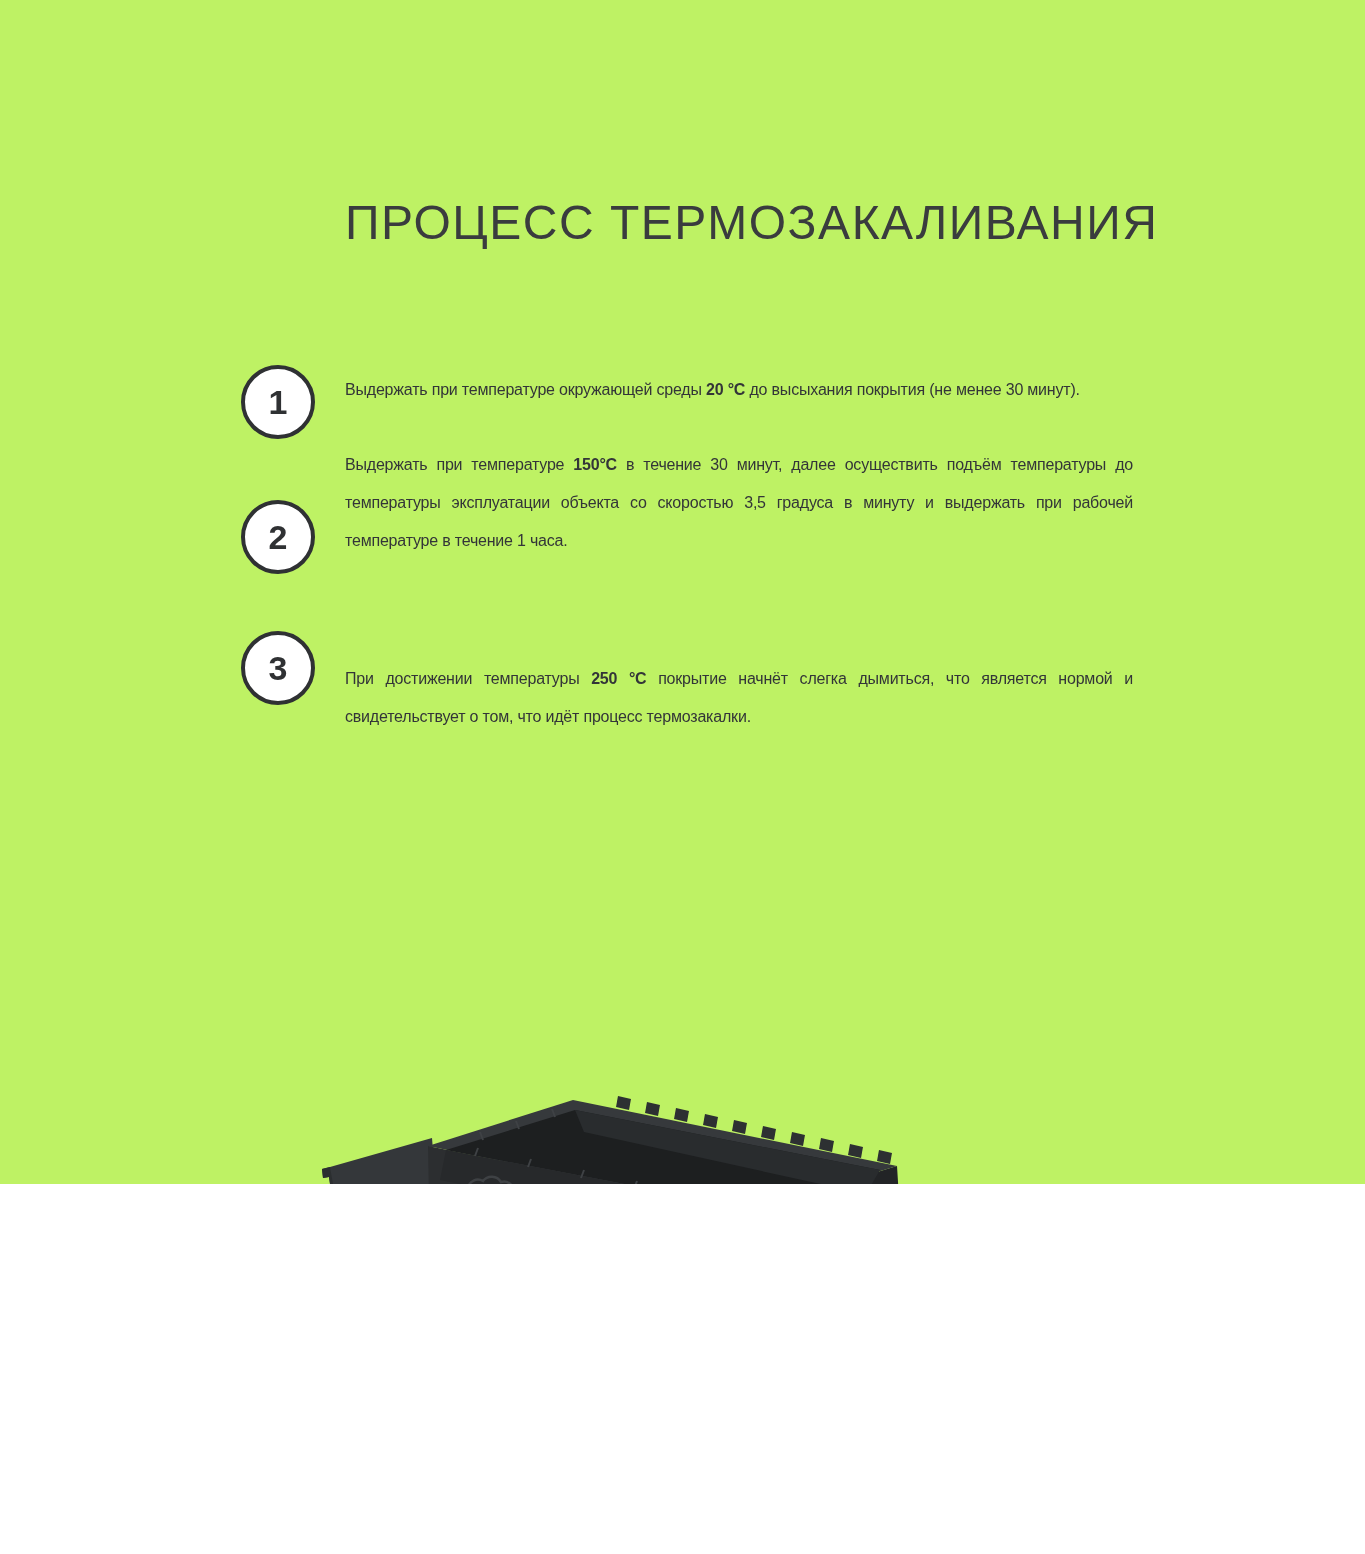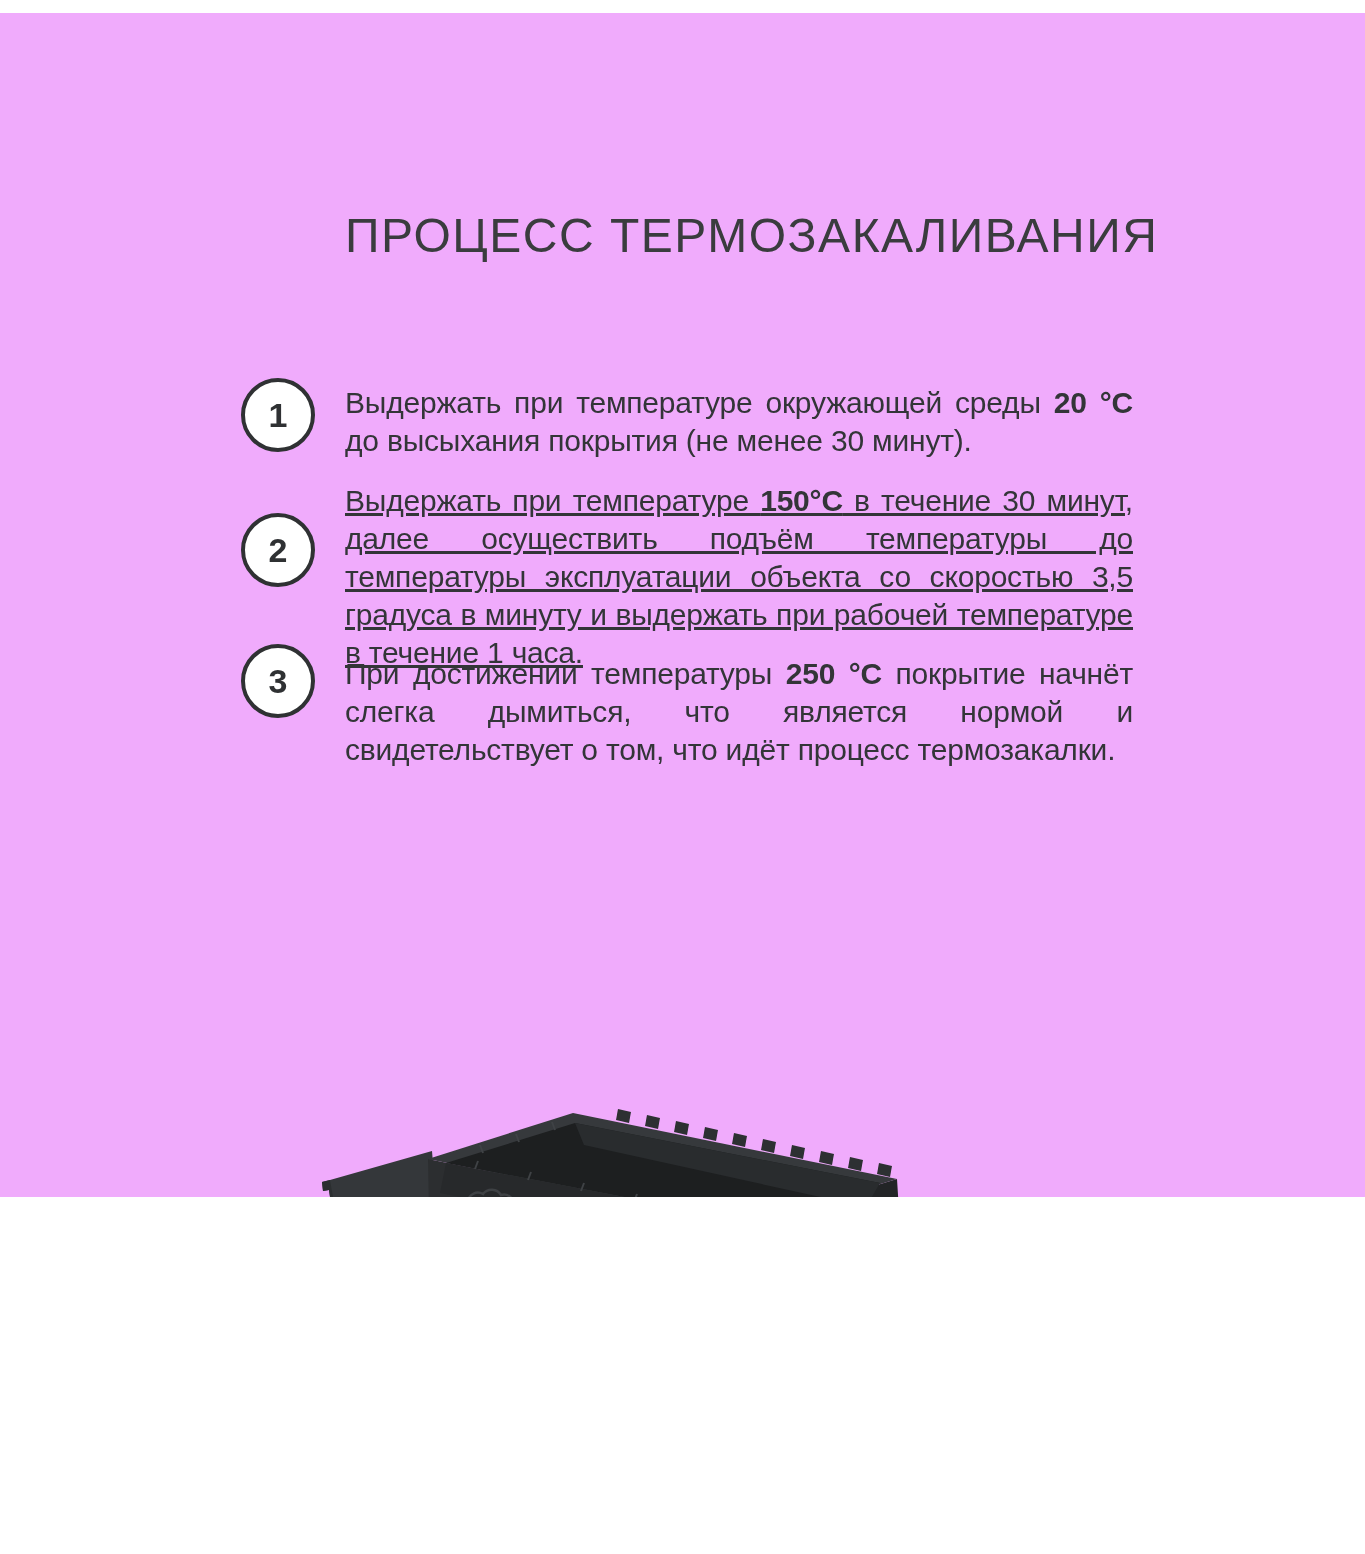--- a/index.html
+++ b/index.html
@@ -1,22 +1,21 @@
 <!DOCTYPE html>
 <html><head>
 <meta charset="utf-8">
 <style>
   html,body { margin:0; padding:0; background:#ffffff; }
   .page {
     position:relative;
     width:1365px; height:1184px;
-    background:#f0abfc;
+    background:#bef264;
     overflow:hidden;
     font-family:"Liberation Sans", sans-serif;
-    margin-top:13px;
   }
   .page-title {
     position:absolute;
     left:345px; top:163px;
     font-size:48px;
     font-weight:400;
     letter-spacing:1.5px;
     color:#3a3c3e;
     white-space:nowrap;
   }
@@ -31,29 +30,29 @@
     font-size:34px; font-weight:700; color:#2f3133;
     background:#ffffff;
   }
   .badge-1 { top:365px; }
   .badge-2 { top:500px; }
   .badge-3 { top:631px; }
   .step-text, .body-paragraph {
     position:absolute;
     left:345px;
     width:788px;
-    font-size:30px;
+    font-size:16px;
     line-height:38px;
     letter-spacing:-0.2px;
     color:#333538;
     text-align:justify;
   }
   .text-1 { top:371px; }
-  .text-2 { top:469px;text-decoration:underline; }
-  .text-3 { top:642px; }
+  .text-2 { top:446px; }
+  .text-3 { top:660px; }
   .body-paragraph { top:773px; }
   .step-text .bold, .body-paragraph .bold { font-weight:700; }
   .illustration {
     position:absolute;
     left:320px; top:1092px;
     width:760px; height:298px;
     overflow:hidden;
   }
   .illustration svg { display:block; width:760px; height:360px; }
 </style>

